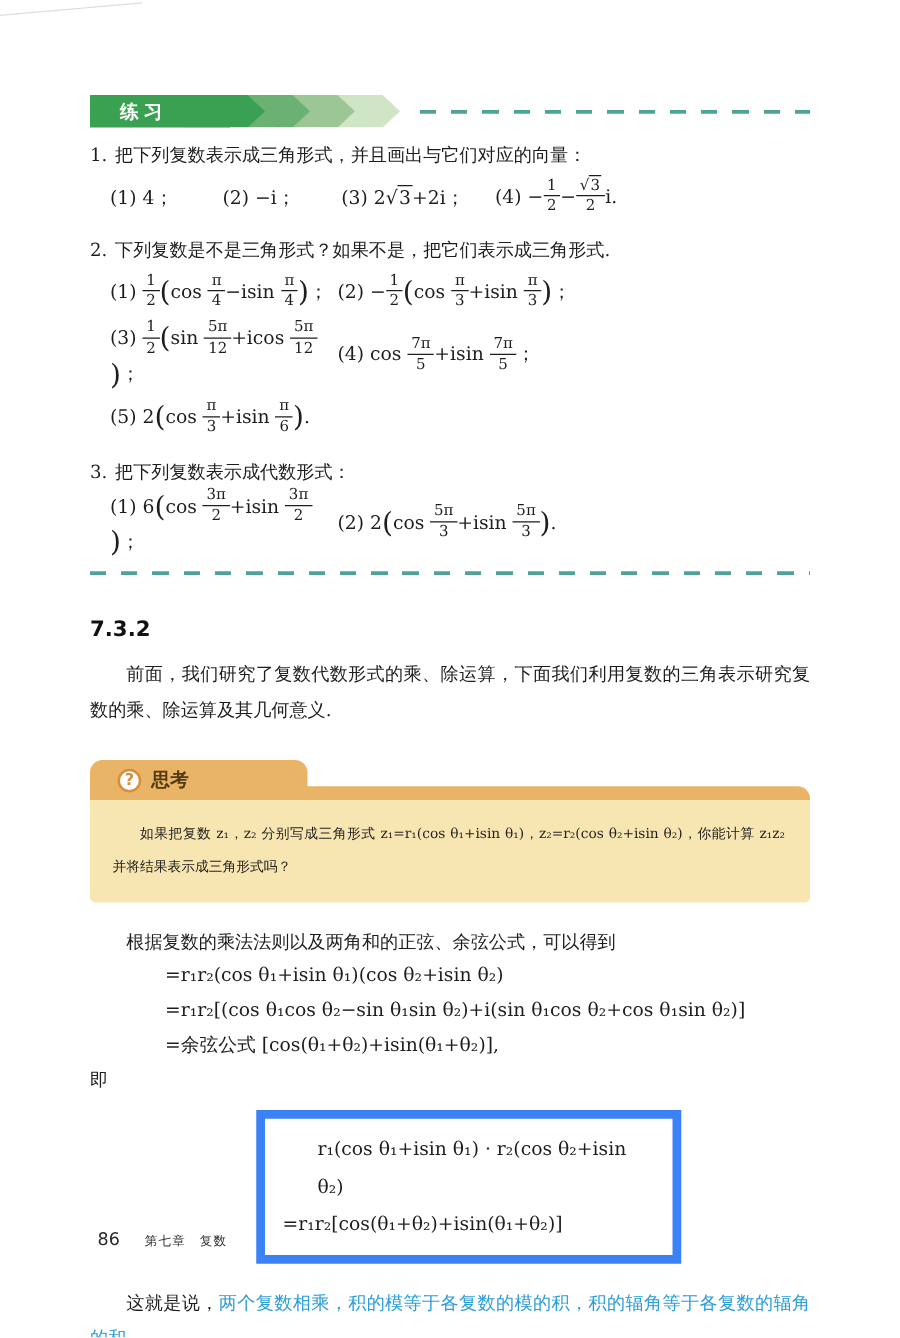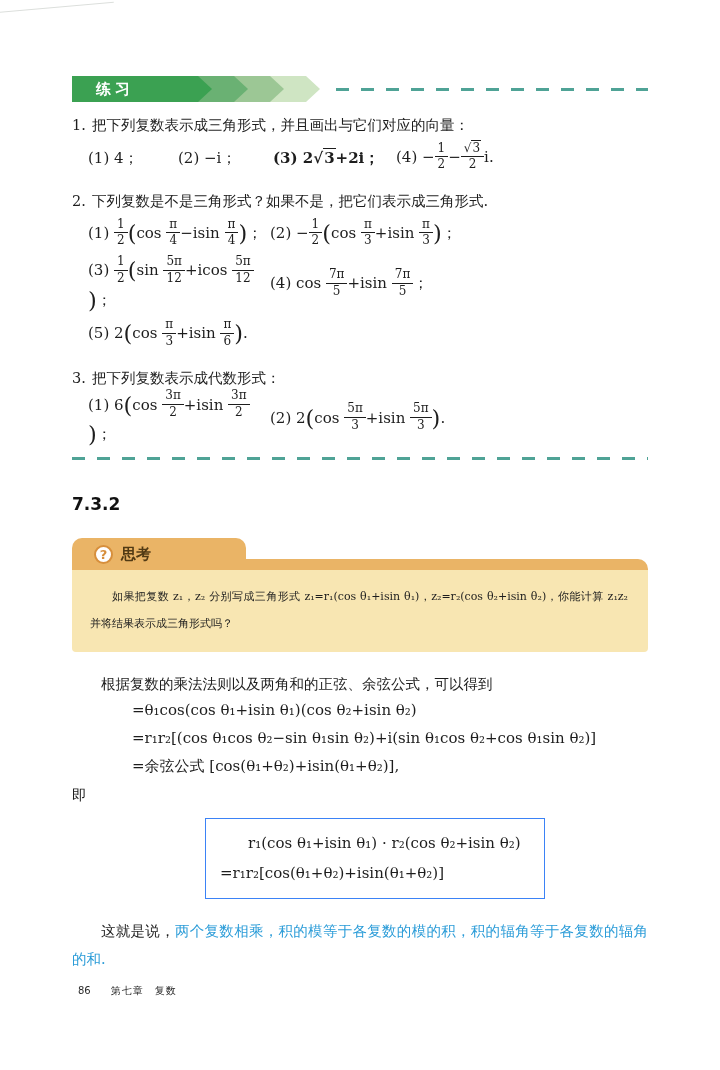--- a/index.html
+++ b/index.html
@@ -45,21 +45,21 @@
     height:3px; margin-top:10px;
     background:repeating-linear-gradient(90deg,#4fa396 0 13px,transparent 13px 25px);
   }
 
   
   .problem { margin-top:12px; }
   .p-head { display:flex; line-height:22px; }
   .p-no { width:20px; flex:0 0 auto; }
   .p-text { flex:1; }
   .subrow { display:flex; align-items:center; min-height:40px; padding-left:16px; margin:2px 0; }
-  .c-a0 { width:90px; }  .c-a1 { width:95px; } .c-a2 { width:123px;font-weight:bold; }
+  .c-a0 { width:90px; }  .c-a1 { width:95px; } .c-a2 { width:123px; }
   .c-b0 { width:182px; }
   .math { font-family:"DejaVu Serif","DejaVu Sans","Liberation Serif",serif; font-size:15px; }
 
   .frac { display:inline-block; vertical-align:middle; text-align:center;
           font-size:0.8em; line-height:1.15; position:relative; top:-0.1em; }
   .fn { display:block; border-bottom:1px solid currentColor; padding:0 3px 1px; }
   .fd { display:block; padding-top:1px; }
   .sq { white-space:nowrap; }
   .sqb { border-top:1px solid currentColor; padding:0 1px; }
   .bp { font-size:1.5em; font-weight:300; vertical-align:-0.12em; }
@@ -99,35 +99,35 @@
 
   
   .deriv-intro { margin-top:20px; line-height:24px; text-indent:2em; }
   .eq { line-height:28px; }
   .eq0 { margin-left:26px; }
   .eq-in { margin-left:60px; }
   .connector { line-height:26px; margin-top:2px; }
 
   .formula-box {
     margin:10px 0 0 133px; width:340px;
-    border:1px solid #3b82f6; padding:9px 14px 10px;
+    border:7px solid #3b82f6; padding:9px 14px 10px;
     line-height:30px;
   }
   .fl1 { margin-left:28px; }
 
   .conclusion { margin-top:18px; line-height:28px; text-indent:2em; text-align:justify; }
   .hl { color:#2b9cd8; }
 
   .footer {
     position:absolute; left:78px; top:984px;
     display:flex; align-items:baseline; gap:20px;
     font-family:"DejaVu Sans","Liberation Sans",sans-serif;
     color:#2a2a2a;
   }
-  .footer .pgnum { font-size:10px;text-align:center; }
+  .footer .pgnum { font-size:14px;text-align:center; }
   .footer .chap { font-size:10px; letter-spacing:1px; }
 </style>
 </head>
 <body>
 
 <div class="page">
   <div class="page-edge"></div>
 
   <div class="content">
 
@@ -182,32 +182,33 @@
         <span class="math c-b0">(1) 6<span class="bp">(</span>cos <span class="frac"><span class="fn">3π</span><span class="fd">2</span></span>+isin <span class="frac"><span class="fn">3π</span><span class="fd">2</span></span><span class="bp">)</span>；</span>
         <span class="math">(2) 2<span class="bp">(</span>cos <span class="frac"><span class="fn">5π</span><span class="fd">3</span></span>+isin <span class="frac"><span class="fn">5π</span><span class="fd">3</span></span><span class="bp">)</span>.</span>
       </div>
     </div>
 
     <div class="divider"></div>
 
     <div class="section-heading">
       <span>7.3.2</span>
     </div>
+    <p class="intro">前面，我们研究了复数代数形式的乘、除运算，下面我们利用复数的三角表示研究复数的乘、除运算及其几何意义.</p>
 
     <div class="think-box">
       <div class="think-tab">
         <span class="q-icon">?</span>
         <span>思考</span>
       </div>
       <div class="think-strip"></div>
       <div class="think-body math">如果把复数 z₁，z₂ 分别写成三角形式 z₁=r₁(cos θ₁+isin θ₁)，z₂=r₂(cos θ₂+isin θ₂)，你能计算 z₁z₂ 并将结果表示成三角形式吗？</div>
     </div>
 
     <p class="deriv-intro">根据复数的乘法法则以及两角和的正弦、余弦公式，可以得到</p>
-    <div class="eq eq-in math">=θ₁cos(cos θ₁+isin θ₁)(cos θ₂+isin θ₂)</div>
+    <div class="eq eq-in math">=r₁r₂(cos θ₁+isin θ₁)(cos θ₂+isin θ₂)</div>
     <div class="eq eq-in math">=r₁r₂[(cos θ₁cos θ₂−sin θ₁sin θ₂)+i(sin θ₁cos θ₂+cos θ₁sin θ₂)]</div>
     <div class="eq eq-in math">=余弦公式 [cos(θ₁+θ₂)+isin(θ₁+θ₂)],</div>
     <div class="connector">即</div>
 
     <div class="formula-box">
       <div class="fl1 math">r₁(cos θ₁+isin θ₁) · r₂(cos θ₂+isin θ₂)</div>
       <div class="math">=r₁r₂[cos(θ₁+θ₂)+isin(θ₁+θ₂)]</div>
     </div>
 
     <p class="conclusion"><span>这就是说，</span><span class="hl">两个复数相乘，积的模等于各复数的模的积，积的辐角等于各复数的辐角的和.</span></p>

